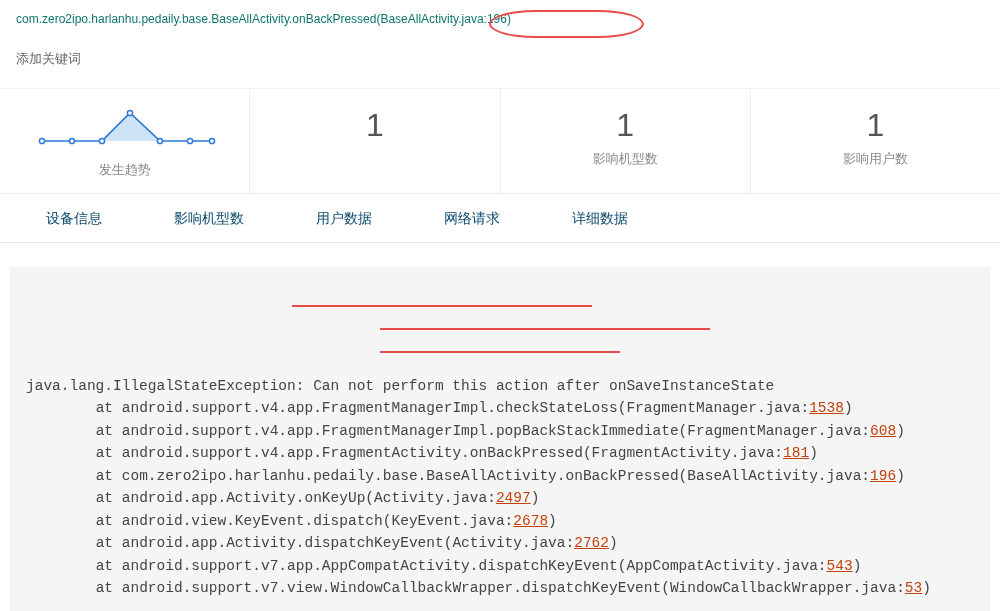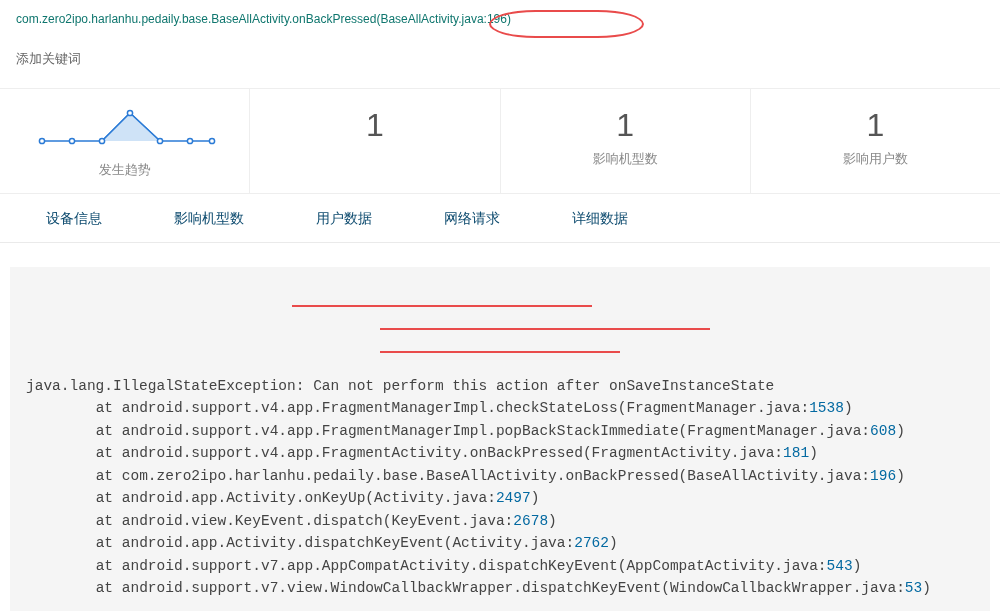--- a/index.html
+++ b/index.html
@@ -13,21 +13,21 @@
     .stat-cell { flex: 1; padding: 18px 0 14px; text-align: center; border-right: 1px solid #eee; position: relative; }
     .stat-cell:last-child { border-right: none; }
     .stat-value { font-size: 32px; font-weight: 300; color: #555; }
     .stat-label { font-size: 13px; color: #888; margin-top: 6px; }
     .sparkline { width: 190px; height: 42px; margin: 0 auto 2px; }
     .tabs { display: flex; padding: 0 10px; border-bottom: 1px solid #eaeaea; }
     .tab { padding: 16px 18px 14px; font-size: 14px; color: #0c4a6e; cursor: pointer; position: relative; margin: 0 18px; }
     .tab.active { color: #2b7bd6; }
     .tab.active::after { content: ""; position: absolute; left: 0; right: 0; bottom: -1px; height: 2px; background: #2b7bd6; }
     .stack-panel { background: #f5f5f5; margin: 24px 10px 0; padding: 18px 16px; font-family: Consolas, "Courier New", monospace; font-size: 14.5px; line-height: 1.55; color: #444; white-space: pre-wrap; overflow-x: auto; position: relative; }
-    .stack-panel .num { color: #0369a1; font-weight: 400; }
+    .stack-panel .num { color: #c2410c; font-weight: 400; text-decoration: underline; }
     .stack-underline { position: absolute; border-bottom: 2px solid #e94b4b; pointer-events: none; height: 0; }
   </style>
 </head>
 <body>
 
 <div class="header">
   <div class="title">
     <span>com.zero2ipo.harlanhu.pedaily.base.BaseAllActivity.onBackPressed(BaseAllActivity.java:196)</span>
     <span class="annotation-circle circle1"></span>
   </div>

